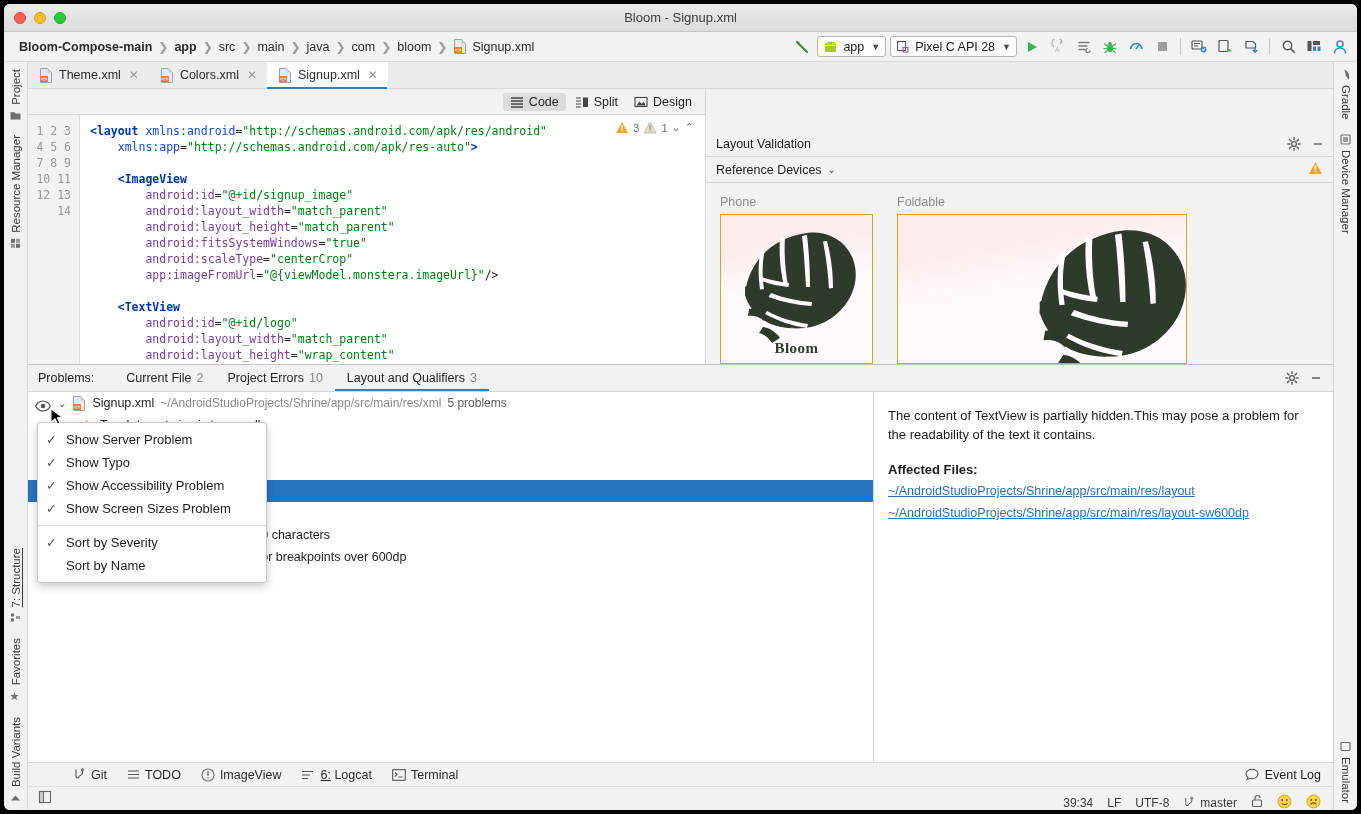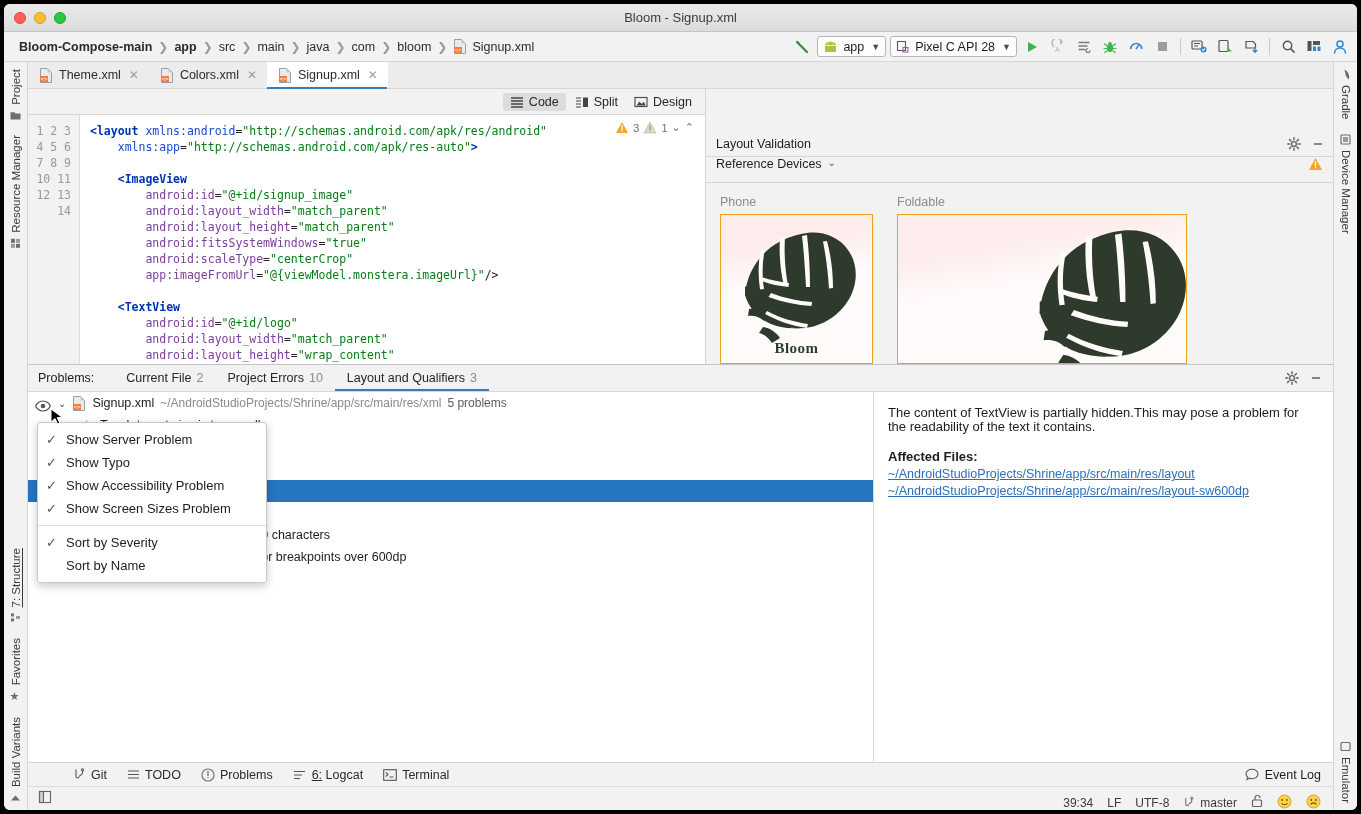--- a/index.html
+++ b/index.html
@@ -138,21 +138,21 @@
   
   .lv-pane { flex: 1 1 auto; display: flex; flex-direction: column; background: #f2f2f2; min-width: 0; }
   .lv-head {
     height: 26px; flex: 0 0 26px; display: flex; align-items: center;
     padding: 0 8px 0 10px; font-size: 12.5px; background: #f2f2f2;
     border-bottom: 1px solid #d6d6d6;
     margin-top: 42px;
   }
   .lv-head .sp { margin-left: auto; display: flex; align-items: center; gap: 10px; }
   .lv-sub {
-    height: 26px; flex: 0 0 26px; display: flex; 
+    height: 26px; flex: 0 0 26px; display: flex; align-items: center;
     padding: 0 10px; font-size: 12.5px; background: #f2f2f2;
     border-bottom: 1px solid #d6d6d6;
   }
   .lv-sub .sp { margin-left: auto; }
   .lv-body { flex: 1 1 auto; background: #f2f2f2; display: flex; gap: 24px; padding: 12px 0 0 14px; overflow: hidden; }
   .dev { display: flex; flex-direction: column; }
   .dev-label { font-size: 12.5px; color: #8c8c8c; margin-bottom: 5px; }
   .dev-frame { border: 1.5px solid #e8a317; background: #fff7f7; position: relative; overflow: hidden; }
   .dev-frame.phone { width: 153px; height: 195px; }
   .dev-frame.fold { width: 290px; height: 195px; }
@@ -196,21 +196,21 @@
   .pr-file .path { color: #8a8a8a; font-size: 12px; }
   .pr-file .cnt { color: #5b5b5b; font-size: 12px; }
 
   .pr-item {
     display: flex; align-items: center; gap: 7px; height: 22px;
     padding-left: 52px; font-size: 12.5px; color: #1d1d1d; white-space: nowrap;
   }
   .pr-item.muted { color: #8a8a8a; }
   .pr-item.selected { background: #2675bf; color: #fff; }
 
-  .pr-detail { flex: 1 1 auto; padding: 14px 16px 0 14px; background: #fff; font-size: 13px; line-height: 14px; }
+  .pr-detail { flex: 1 1 auto; padding: 14px 16px 0 14px; background: #fff; font-size: 13px; line-height: 19px; }
   .pr-detail .affected { font-weight: bold; margin-top: 16px; }
   .pr-detail a { color: #2d6fbb; display: block; margin-top: 3px; text-decoration: underline; font-size: 12.5px; }
 
   
   .popup {
     position: absolute; left: 33px; top: 418px; width: 230px;
     background: #fff; border: 1px solid #c8c8c8; border-radius: 3px;
     box-shadow: 0 3px 10px rgba(0,0,0,.22);
     padding: 5px 0; z-index: 50;
   }
@@ -734,21 +734,21 @@
                 <path d="M1 3h11M1 6.5h11M1 10h11"></path>
               </g>
             </svg>
           <span>TODO</span>
         </div>
         <div class="tool-btn">
           <svg width="14" height="14" viewBox="0 0 14 14">
               <circle cx="7" cy="7" r="6" fill="none" stroke="#777" stroke-width="1.2"></circle>
               <path d="M7 3.5v4M7 9.6h.01" stroke="#777" stroke-width="1.4" stroke-linecap="round"></path>
             </svg>
-          <span>Problems</span>
+          <span>ImageView</span>
         </div>
         <div class="tool-btn">
           <svg width="14" height="12" viewBox="0 0 14 12">
               <g stroke="#555" stroke-width="1.1">
                 <path d="M1 2.5h11M1 6h8M1 9.5h6"></path>
               </g>
             </svg>
           <span><span class="underline-k">6:</span> Logcat</span>
         </div>
         <div class="tool-btn">

